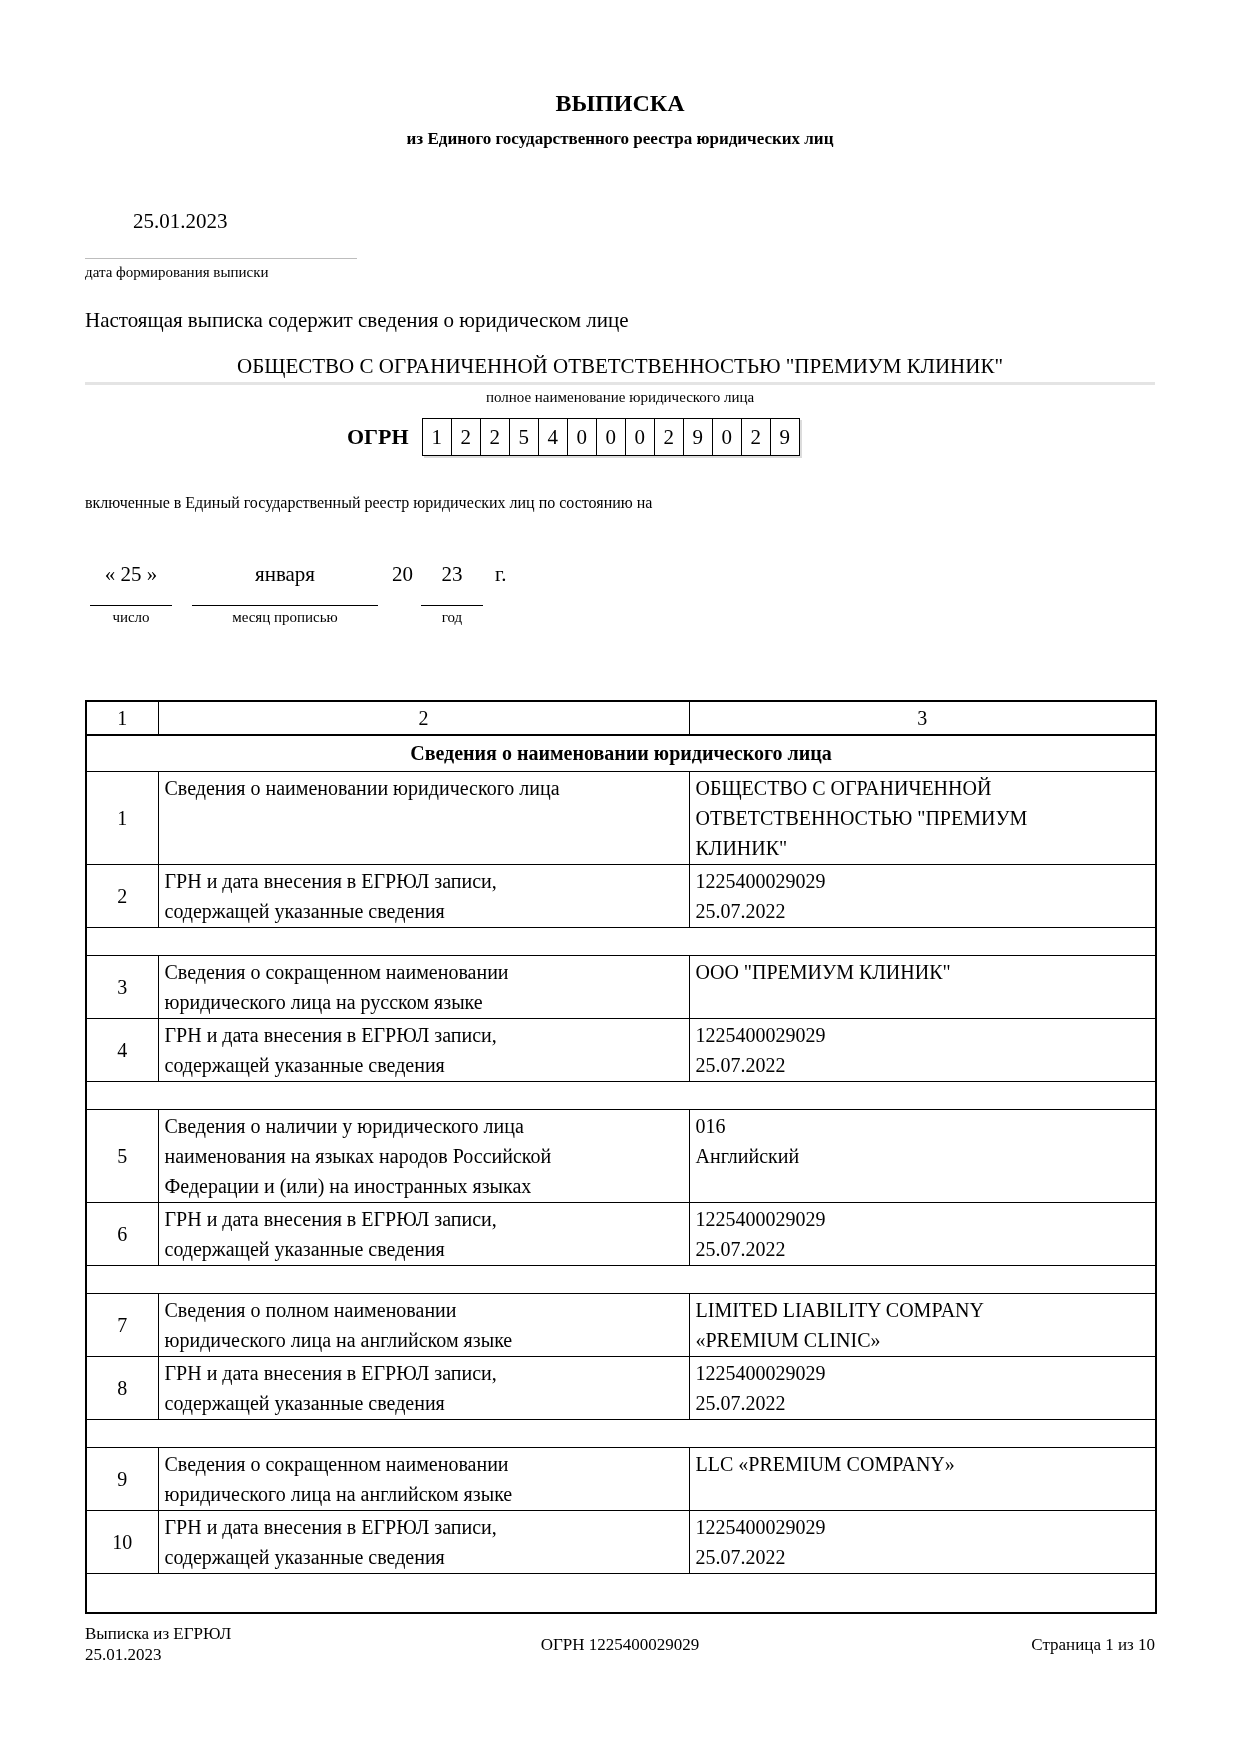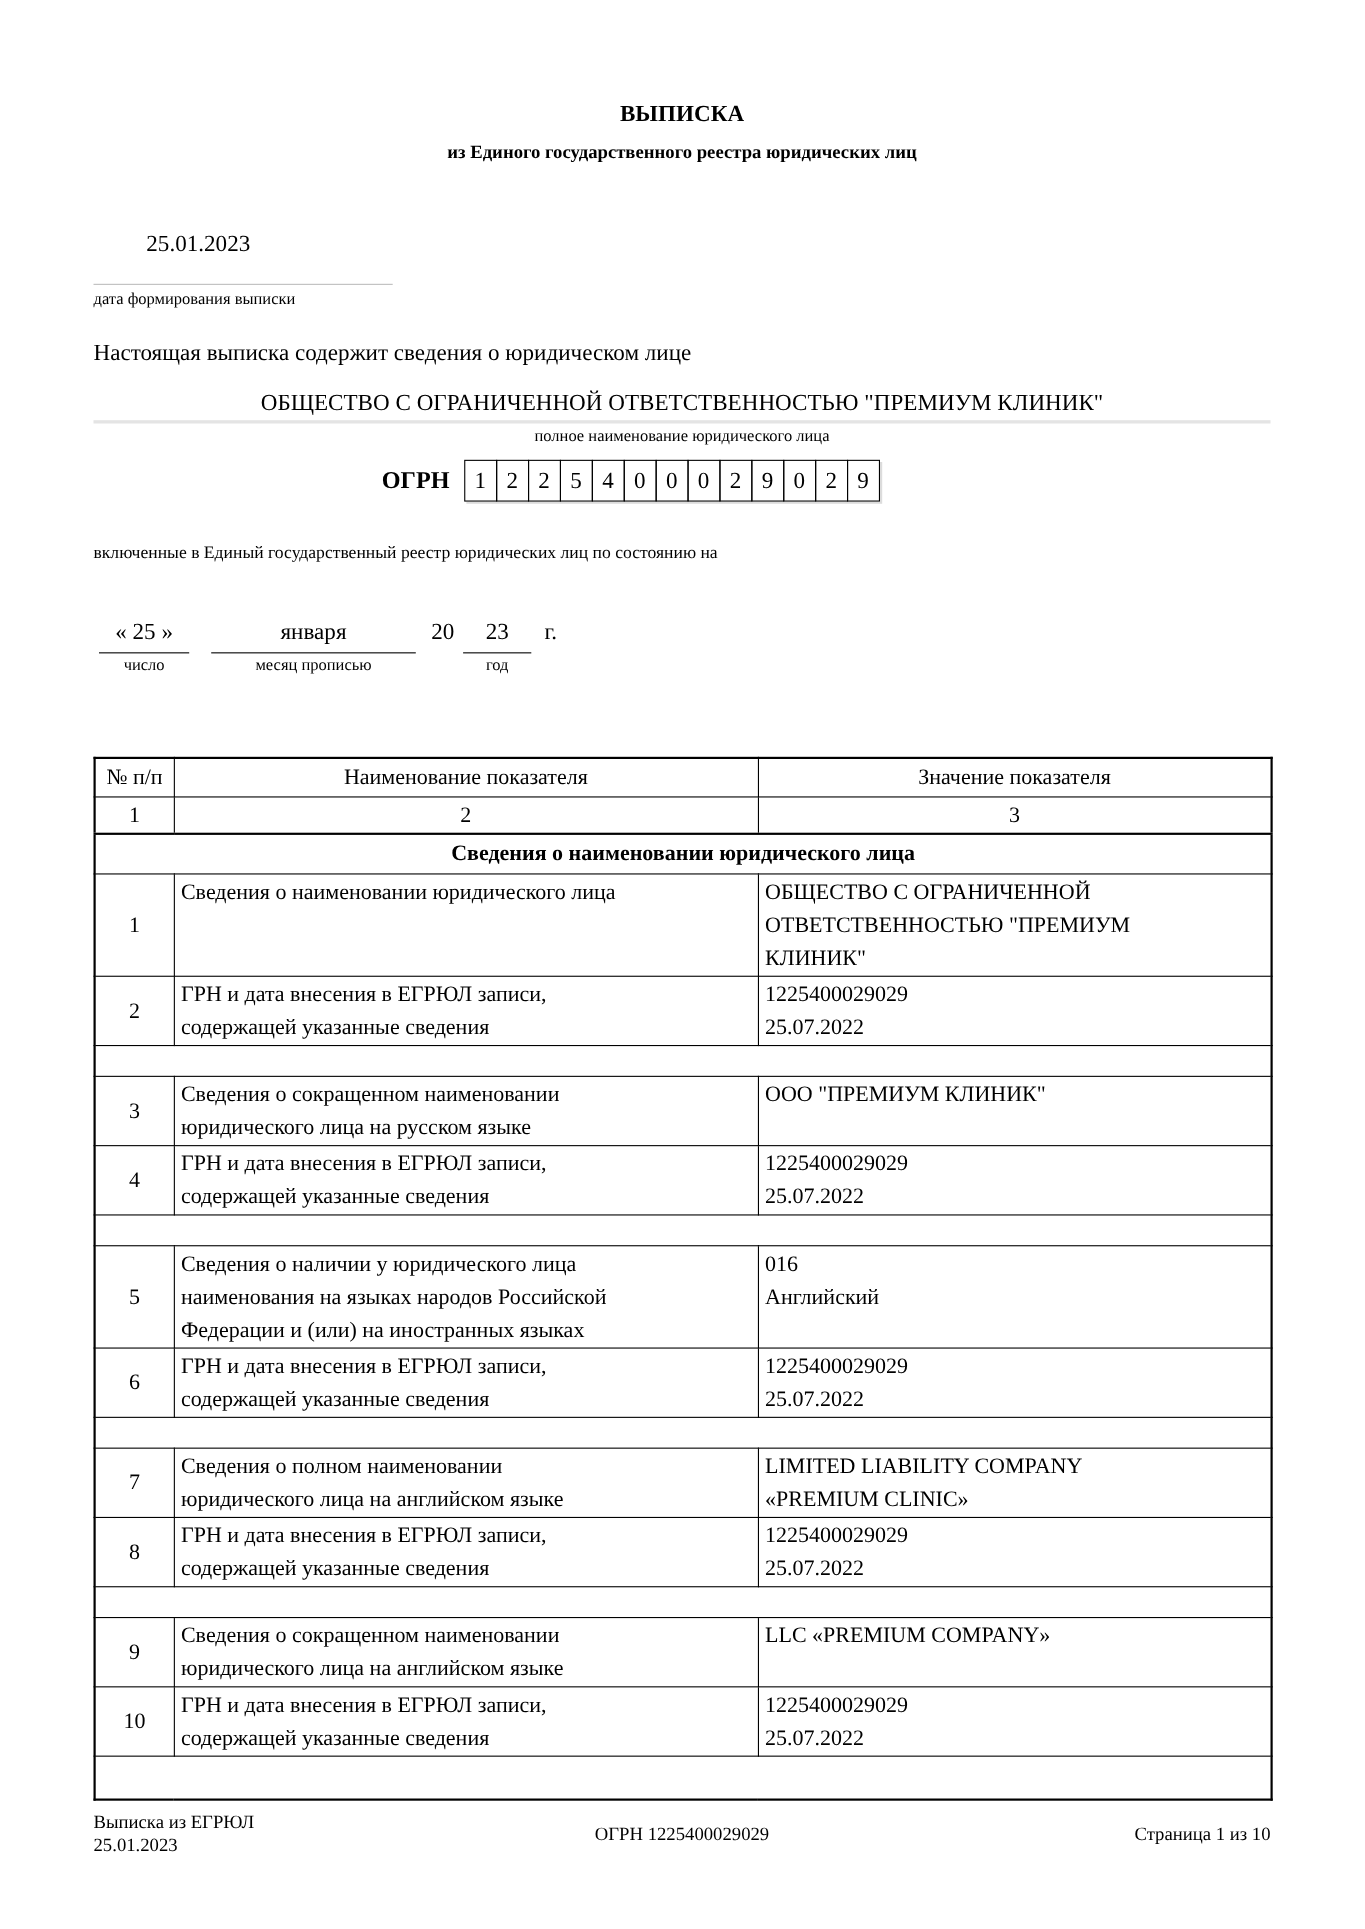--- a/index.html
+++ b/index.html
@@ -5,21 +5,21 @@
   * { box-sizing: border-box; }
   html, body { margin: 0; padding: 0; }
   body {
     width: 1241px; height: 1754px;
     background: #ffffff;
     color: #000000;
     font-family: "Liberation Serif", "DejaVu Serif", serif;
   }
   .page { width: 1241px; height: 1754px; padding: 88px 86px 0 85px; overflow: hidden; }
 
-  .doc-title { margin: 0; text-align: center; font-size: 21px; font-weight: bold; line-height: 30px; }
+  .doc-title { margin: 0; text-align: center; font-size: 24px; font-weight: bold; line-height: 30px; }
   .doc-subtitle { margin: 8px 0 0 0; text-align: center; font-size: 17px; font-weight: bold; line-height: 26px; }
 
   .formation { margin-top: 56px; width: 272px; }
   .formation-date { padding-left: 48px; font-size: 21px; line-height: 26px; }
   .formation-rule { margin-top: 24px; border-bottom: 1px solid #bdbdbd; }
   .formation-label { margin-top: 4px; font-size: 15px; line-height: 18px; }
 
   .intro { margin-top: 26px; font-size: 21px; line-height: 26px; }
 
   .company { margin-top: 20px; text-align: center; }
@@ -33,21 +33,21 @@
     width: 30px; height: 38px; border: 1px solid #000; margin-left: -1px;
     display: flex; align-items: center; justify-content: center;
     font-size: 21px;
   }
   .ogrn-cell:first-child { margin-left: 0; }
 
   .included { margin-top: 34px; font-size: 16px; line-height: 26px; }
 
   .dateline { margin-top: 22px; display: flex; align-items: flex-end; padding-left: 5px; }
   .date-seg { text-align: center; }
-  .date-box { font-size: 21px; line-height: 26px; padding-bottom: 6px; border-bottom: 1px solid #000; }
+  .date-box { font-size: 21px; line-height: 26px; padding-bottom: 18px; border-bottom: 1px solid #000; }
   .date-box.noline { border-bottom: 1px solid transparent; }
   .date-lab { font-size: 15px; line-height: 18px; margin-top: 2px; }
   .w-day { width: 82px; }
   .w-month { width: 186px; margin-left: 20px; }
   .w-century { margin-left: 10px; padding: 0 4px; }
   .w-year { width: 62px; margin-left: 4px; margin-top: 23px; }
   .w-suffix { margin-left: 12px; padding-right: 4px; }
 
   table.registry { margin-top: 74px; border-collapse: collapse; table-layout: fixed; width: 1070px; border: 2px solid #000; }
   table.registry td { border: 1px solid #000; font-size: 20px; line-height: 30px; vertical-align: top; padding: 1px 4px 1px 6px; }
@@ -129,25 +129,20 @@
     </div>
   </div>
 
   <table class="registry">
     <colgroup>
         <col style="width:72px">
         <col style="width:531px">
         <col style="width:467px">
       </colgroup>
     <tbody>
-      <tr class="hdr">
-        <td>№ п/п</td>
-        <td>Наименование показателя</td>
-        <td>Значение показателя</td>
-      </tr>
       <tr class="nums">
         <td>1</td>
         <td>2</td>
         <td>3</td>
       </tr>
       <tr class="section">
         <td colspan="3">Сведения о наименовании юридического лица</td>
       </tr>
 
       <tr>

